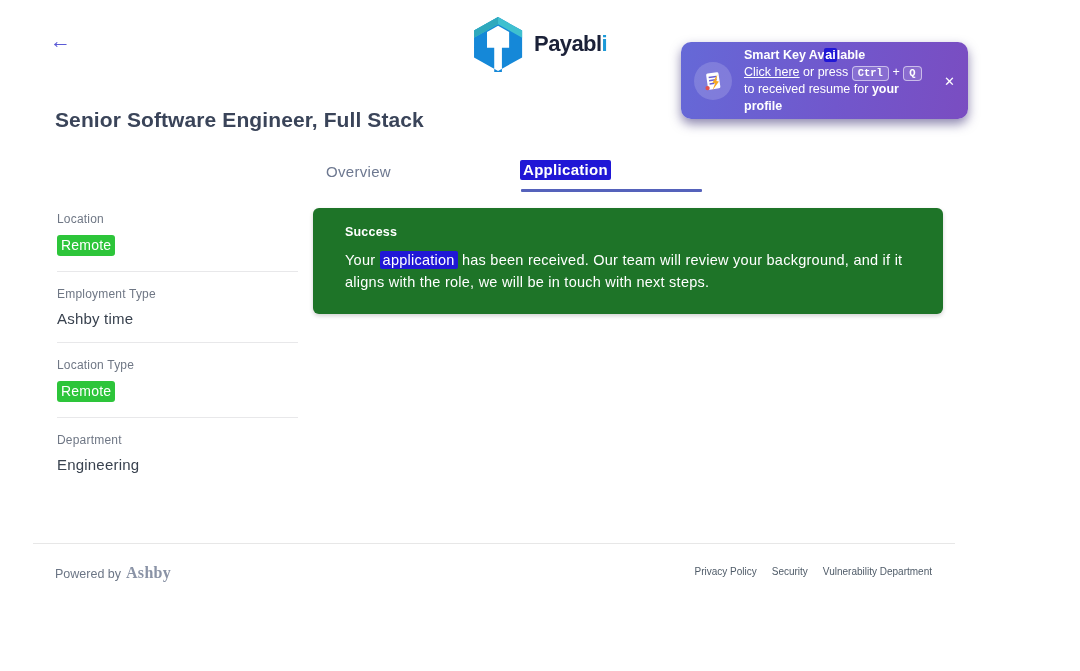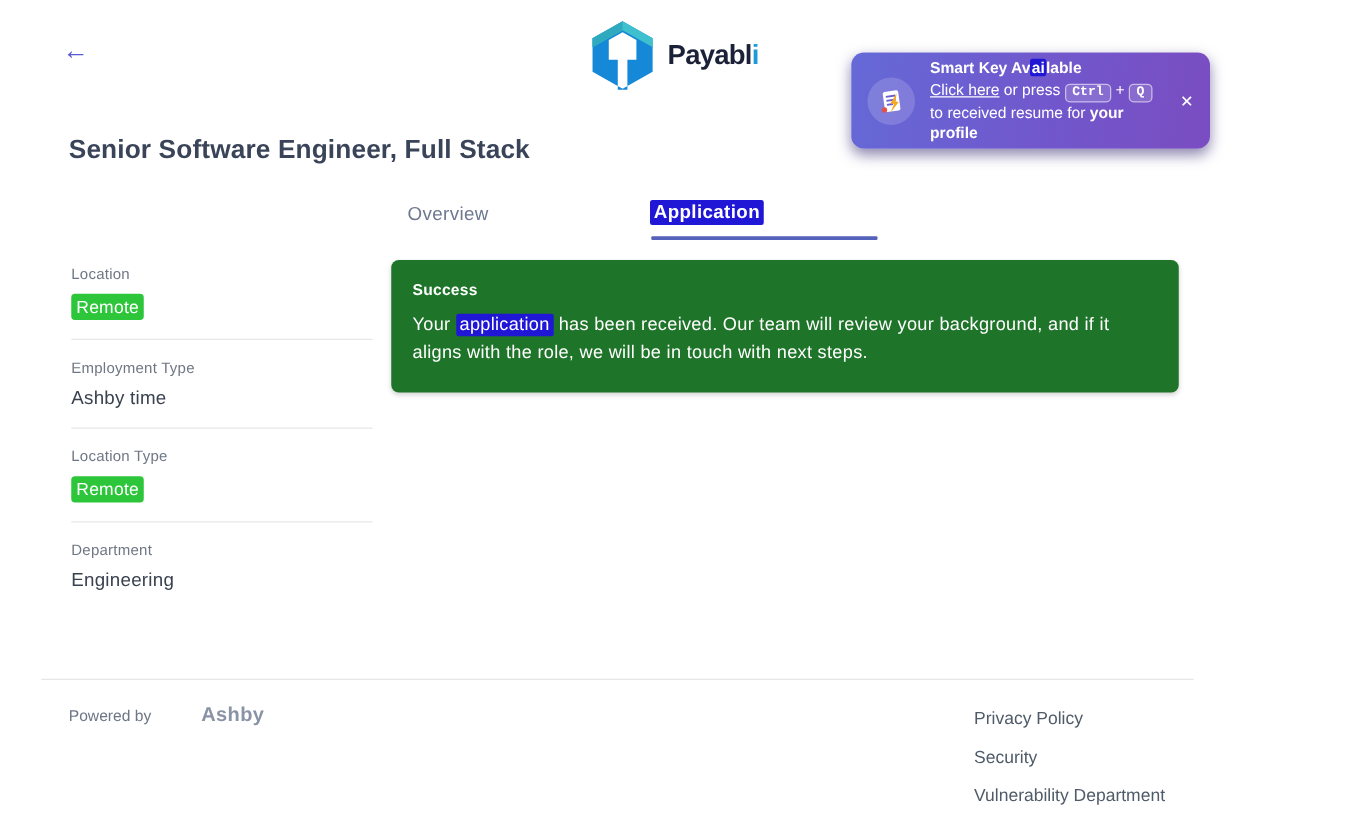--- a/index.html
+++ b/index.html
@@ -82,41 +82,41 @@
   .dvalue { font-size:15px; color:#39424f; letter-spacing:0.2px; }
   .badge-green {
     display:inline-block; background:#2dc53a; color:#fff;
     padding:2px 4px 3px; border-radius:3px; font-size:14px;
   }
 
   
   .success {
     position:absolute; left:313px; top:208px; width:630px; height:106px;
     background:#1e7428; border-radius:6px; color:#fff;
-    padding:17px 17px; box-shadow:0 2px 4px rgba(0,0,0,0.18);
+    padding:17px 32px; box-shadow:0 2px 4px rgba(0,0,0,0.18);
   }
   .success-heading { font-size:12.5px; font-weight:bold; margin-bottom:10px; letter-spacing:0.2px; }
   .success-msg { font-size:14.5px; line-height:22px; letter-spacing:0.25px; }
   .success-msg .hl-blue { padding:1px 3px; }
 
   
   .footer-divider {
     position:absolute; left:33px; top:543px; width:922px; height:1px; background:#e7e7e7;
   }
   .powered {
     position:absolute; left:55px; top:564px; display:flex; align-items:baseline; gap:5px;
     font-size:12.5px; color:#6c7686;
   }
   .ashby-brand {
-    font-family:Liberation Sans, sans-serif; font-weight:bold; font-size:16px;
-    color:#8a93a6; letter-spacing:0.3px;margin-left:35px;
+    font-family:Liberation Serif, serif; font-weight:bold; font-size:16px;
+    color:#8a93a6; letter-spacing:0.3px;
   }
   .footer-links {
     position:absolute; right:148px; top:566px; display:flex; gap:15px;
-    font-size:14px; color:#4f5b68;flex-direction:column;
+    font-size:10px; color:#4f5b68;
   }
   .footer-links a { color:#4f5b68; text-decoration:none; cursor:pointer; }
 </style>
 </head>
 <body>
 
 <div id="app">
 
   <button class="back-btn">
     <span>←</span>

